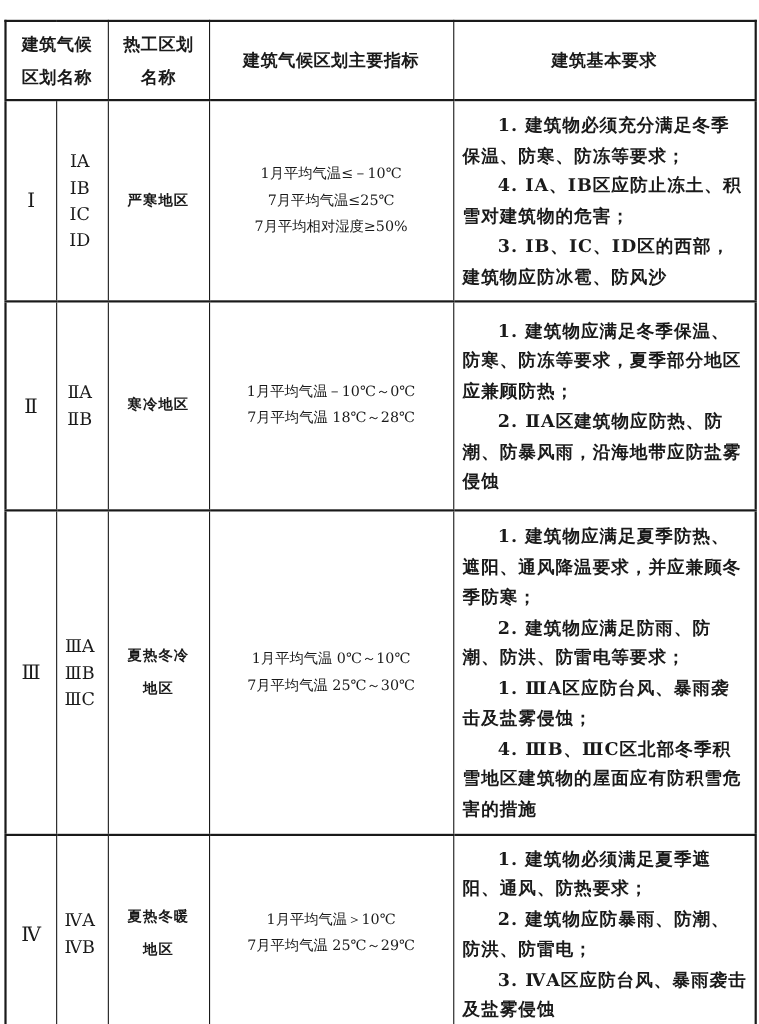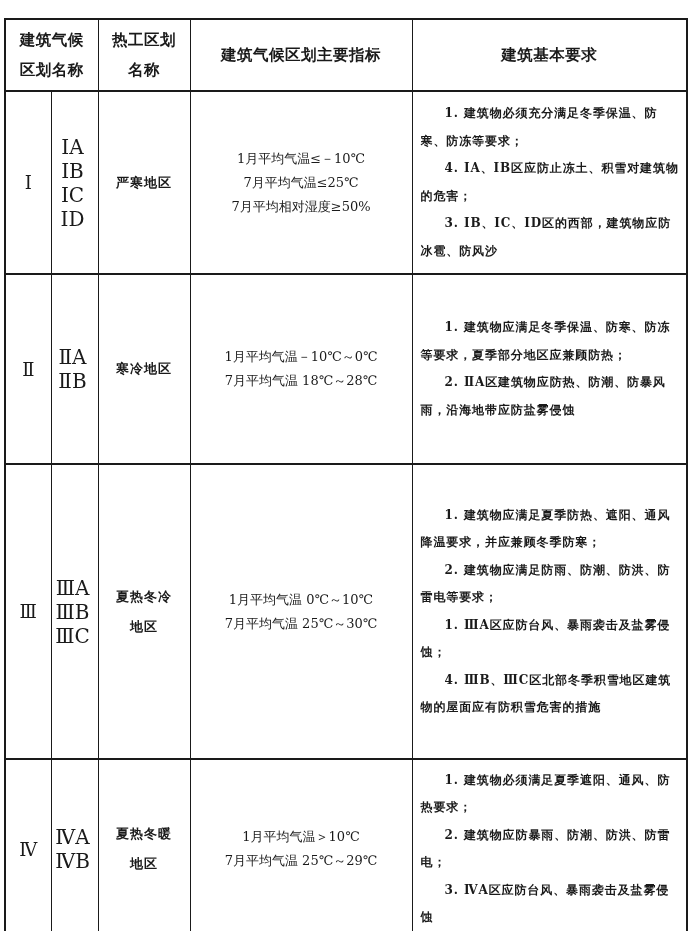--- a/index.html
+++ b/index.html
@@ -42,41 +42,41 @@
     font-size: 15.5px;
     line-height: 30px;
     letter-spacing: 0.5px;
   }
   .hdr th .ln { display: block; }
   .zone {
     font-size: 18px;
     font-weight: normal;
   }
   .sub {
-    font-size: 20px;
+    font-size: 16px;
     line-height: 24px;
     text-align: right;
     padding-right: 4px !important;
   }
   .sub .ln { display: block; white-space: nowrap; }
   .thermal {
     font-size: 13px;
     font-weight: bold;
     line-height: 30px;
     letter-spacing: 1px;
   }
   .thermal .ln { display: block; }
   .indicators {
     font-size: 13px;
     line-height: 24px;
   }
   .indicators .ln { display: block; white-space: nowrap; }
   .req {
     text-align: left !important;
-    font-size: 12px;
+    font-size: 16px;
     line-height: 27.5px;
     font-weight: bold;
     padding: 4px 6px 4px 8px !important;
     letter-spacing: 0.9px;
   }
   .req .item { display: block; text-indent: 2em; }
 </style>
 </head>
 <body>
 

